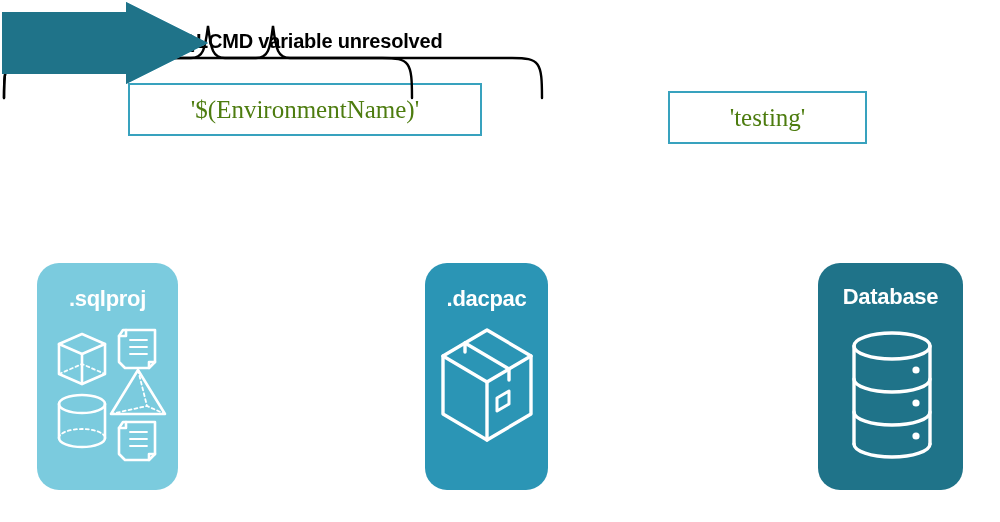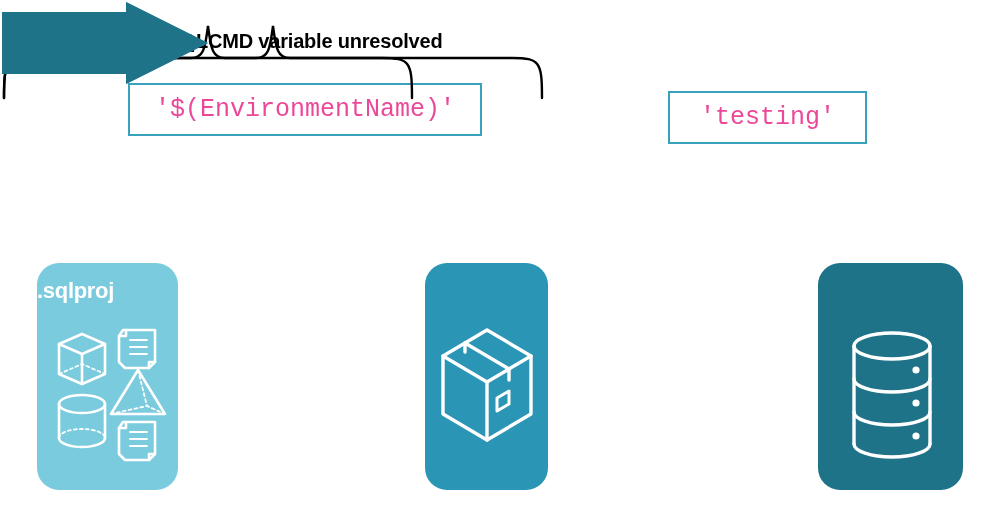--- a/index.html
+++ b/index.html
@@ -39,23 +39,23 @@
 
   
   .value-box {
     position: absolute;
     border: 2px solid #38A2BE;
     background: #ffffff;
     box-sizing: border-box;
     display: flex;
     align-items: center;
     justify-content: center;
-    font-family: Liberation Mono, monospace;
+    font-family: Liberation Serif, serif;
     font-size: 25px;
-    color: #ec4899;
+    color: #4d7c0f;
     letter-spacing: 0px;
     white-space: nowrap;
   }
   #value-box-left  { left: 128px; top: 83px; width: 354px; height: 53px; }
   #value-box-right { left: 668px; top: 83px; width: 199px; height: 53px; margin-top: 8px; }
 
   
   .brace-svg {
     position: absolute;
     top: 143px;
@@ -67,27 +67,28 @@
   
   .card {
     position: absolute;
     border-radius: 22px;
     box-sizing: border-box;
   }
   .card-label {
     position: absolute;
     left: 0;
     width: 100%;
-    text-align: left;
+    text-align: center;
     color: #ffffff;
     font-family: "Liberation Sans", sans-serif;
     font-weight: bold;
     font-size: 22px;
     letter-spacing: -0.3px;
     white-space: nowrap;
+    margin-top: 8px;
   }
 
   #card-sqlproj  { left: 37px;  top: 263px; width: 141px; height: 227px; background: #7BCBDE; }
   #card-dacpac   { left: 425px; top: 263px; width: 123px; height: 227px; background: #2B95B5; }
   #card-database { left: 818px; top: 263px; width: 145px; height: 227px; background: #1F7389; }
 
   
   .arrow-svg { position: absolute; }
   #arrow-build-wrap  { left: 205px; top: 333px; width: 212px; height: 86px; }
   #arrow-deploy-wrap { left: 600px; top: 333px; width: 212px; height: 86px; }
@@ -193,20 +194,21 @@
 
   <div id="arrow-build-wrap">
     <svg class="arrow-svg" width="212" height="86" viewBox="0 0 212 86" style="left:0; top:0;">
       <path d="M 2 12 L 126 12 L 126 2 L 208 43 L 126 84 L 126 74 L 2 74 Z" fill="#2B95B5"></path>
     </svg>
   </div>
   <div class="arrow-label" id="label-build">build</div>
 
   <div class="card" id="card-dacpac"></div>
 
+  <div class="card-label" style="position:absolute; left:425px; top:278px; width:123px;">.dacpac</div>
 
   <div style="position:absolute; left:437px; top:322px; width:100px; height:140px;">
     <svg width="100" height="140" viewBox="0 0 100 140">
       <g fill="none" stroke="#ffffff" stroke-width="3.4" stroke-linejoin="round" stroke-linecap="round">
         <path d="M 50 8 L 94 34 L 94 92 L 50 118 L 6 92 L 6 34 Z"></path>
         <path d="M 6 34 L 50 60 L 94 34"></path>
         <path d="M 50 60 L 50 118"></path>
         <path d="M 28 21 L 72 47"></path>
         <path d="M 72 47 L 72 58"></path>
         <path d="M 28 21 L 28 30"></path>
@@ -217,20 +219,21 @@
 
   <div id="arrow-deploy-wrap">
     <svg class="arrow-svg" width="212" height="86" viewBox="0 0 212 86" style="left:0; top:0;">
       <path d="M 2 12 L 126 12 L 126 2 L 208 43 L 126 84 L 126 74 L 2 74 Z" fill="#1F7389"></path>
     </svg>
   </div>
   <div class="arrow-label" id="label-deploy">deploy</div>
 
   <div class="card" id="card-database"></div>
 
+  <div class="card-label" style="position:absolute; left:818px; top:276px; width:145px;">Database</div>
 
   <div style="position:absolute; left:848px; top:328px; width:88px; height:140px;">
     <svg width="88" height="140" viewBox="0 0 88 140">
       <g fill="none" stroke="#ffffff" stroke-width="3.4" stroke-linejoin="round" stroke-linecap="round">
         <ellipse cx="44" cy="18" rx="38" ry="13"></ellipse>
         <path d="M 6 18 L 6 116"></path>
         <path d="M 82 18 L 82 116"></path>
         <path d="M 6 116 A 38 13 0 0 0 82 116"></path>
         <path d="M 6 51 A 38 13 0 0 0 82 51"></path>
         <path d="M 6 84 A 38 13 0 0 0 82 84"></path>

